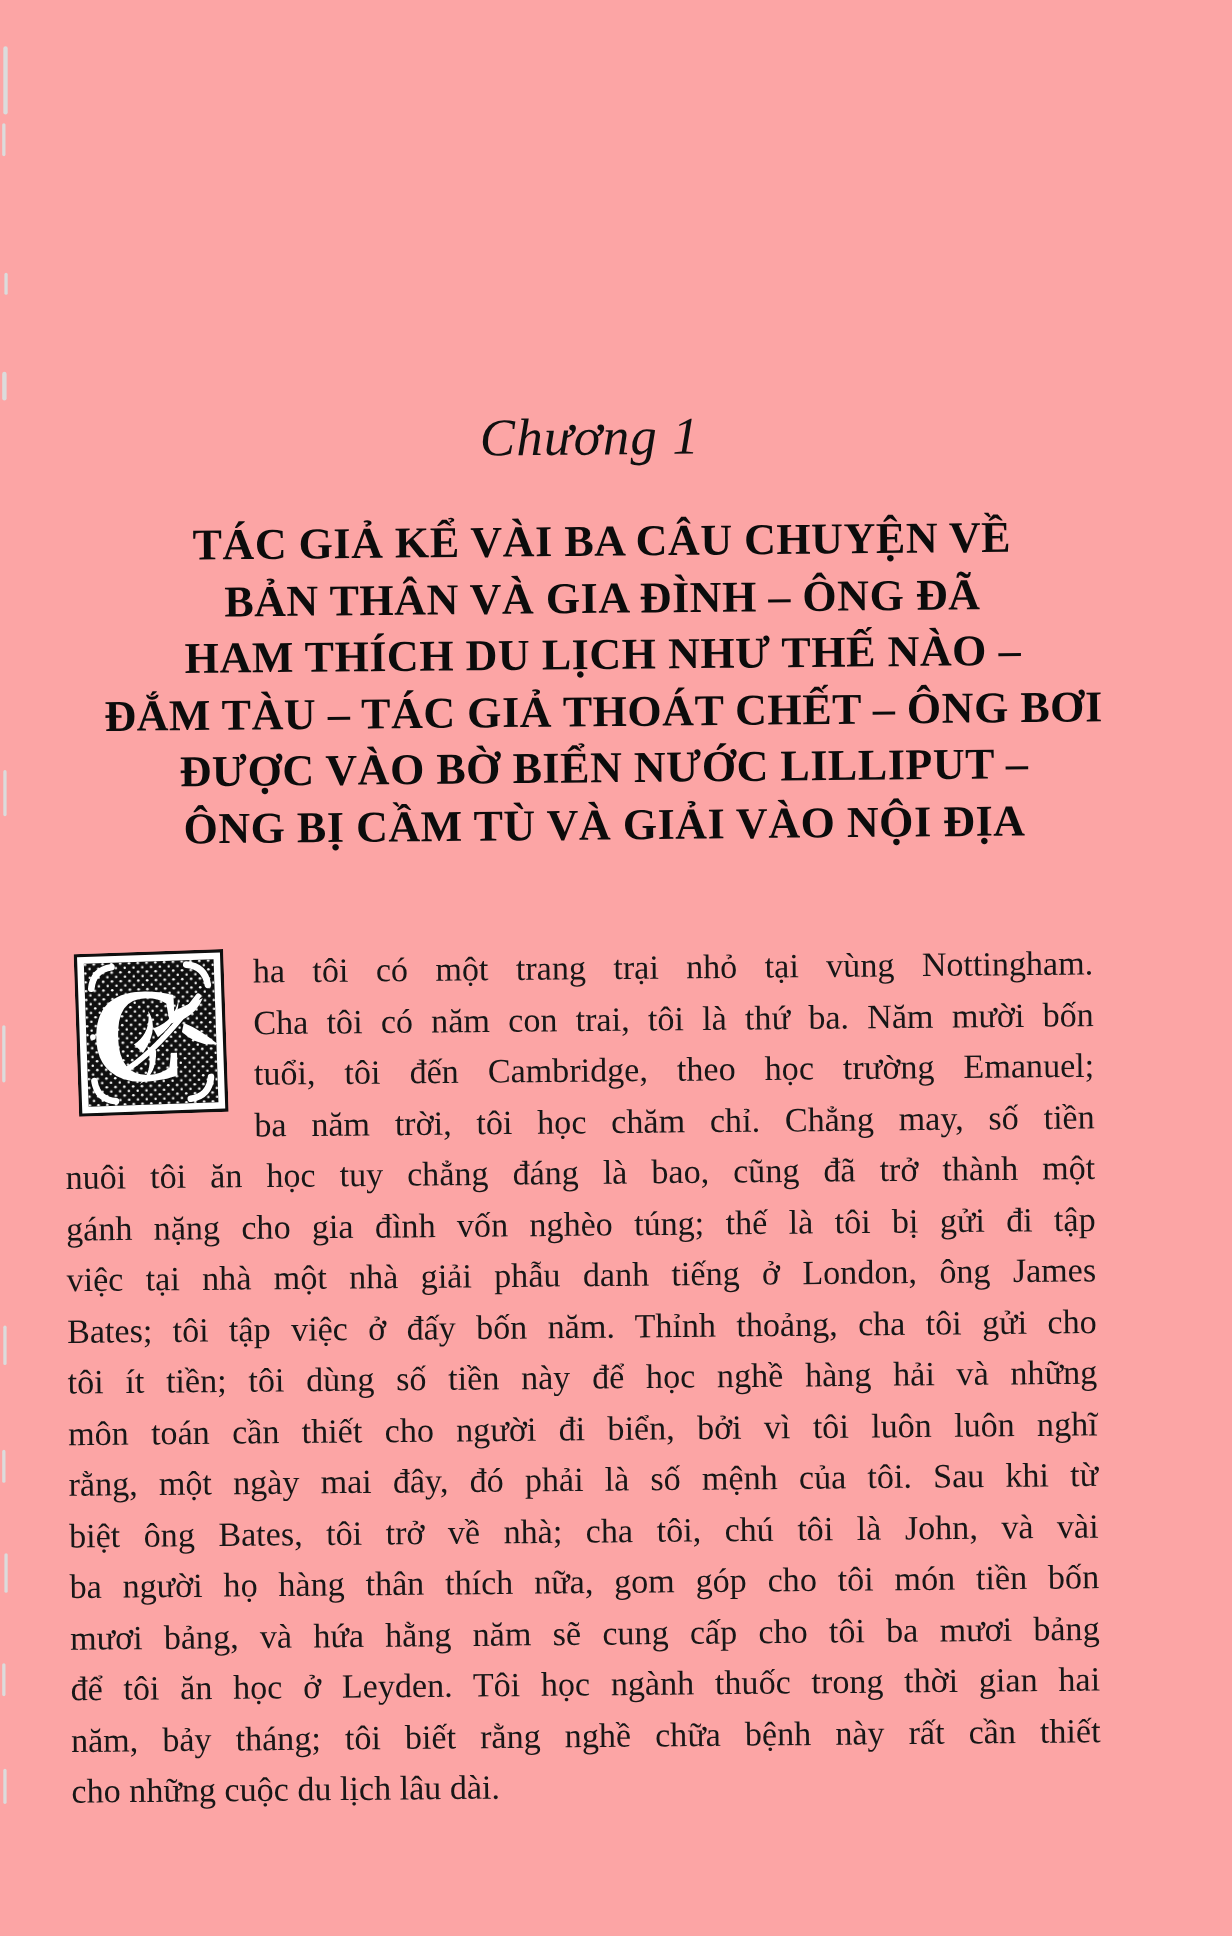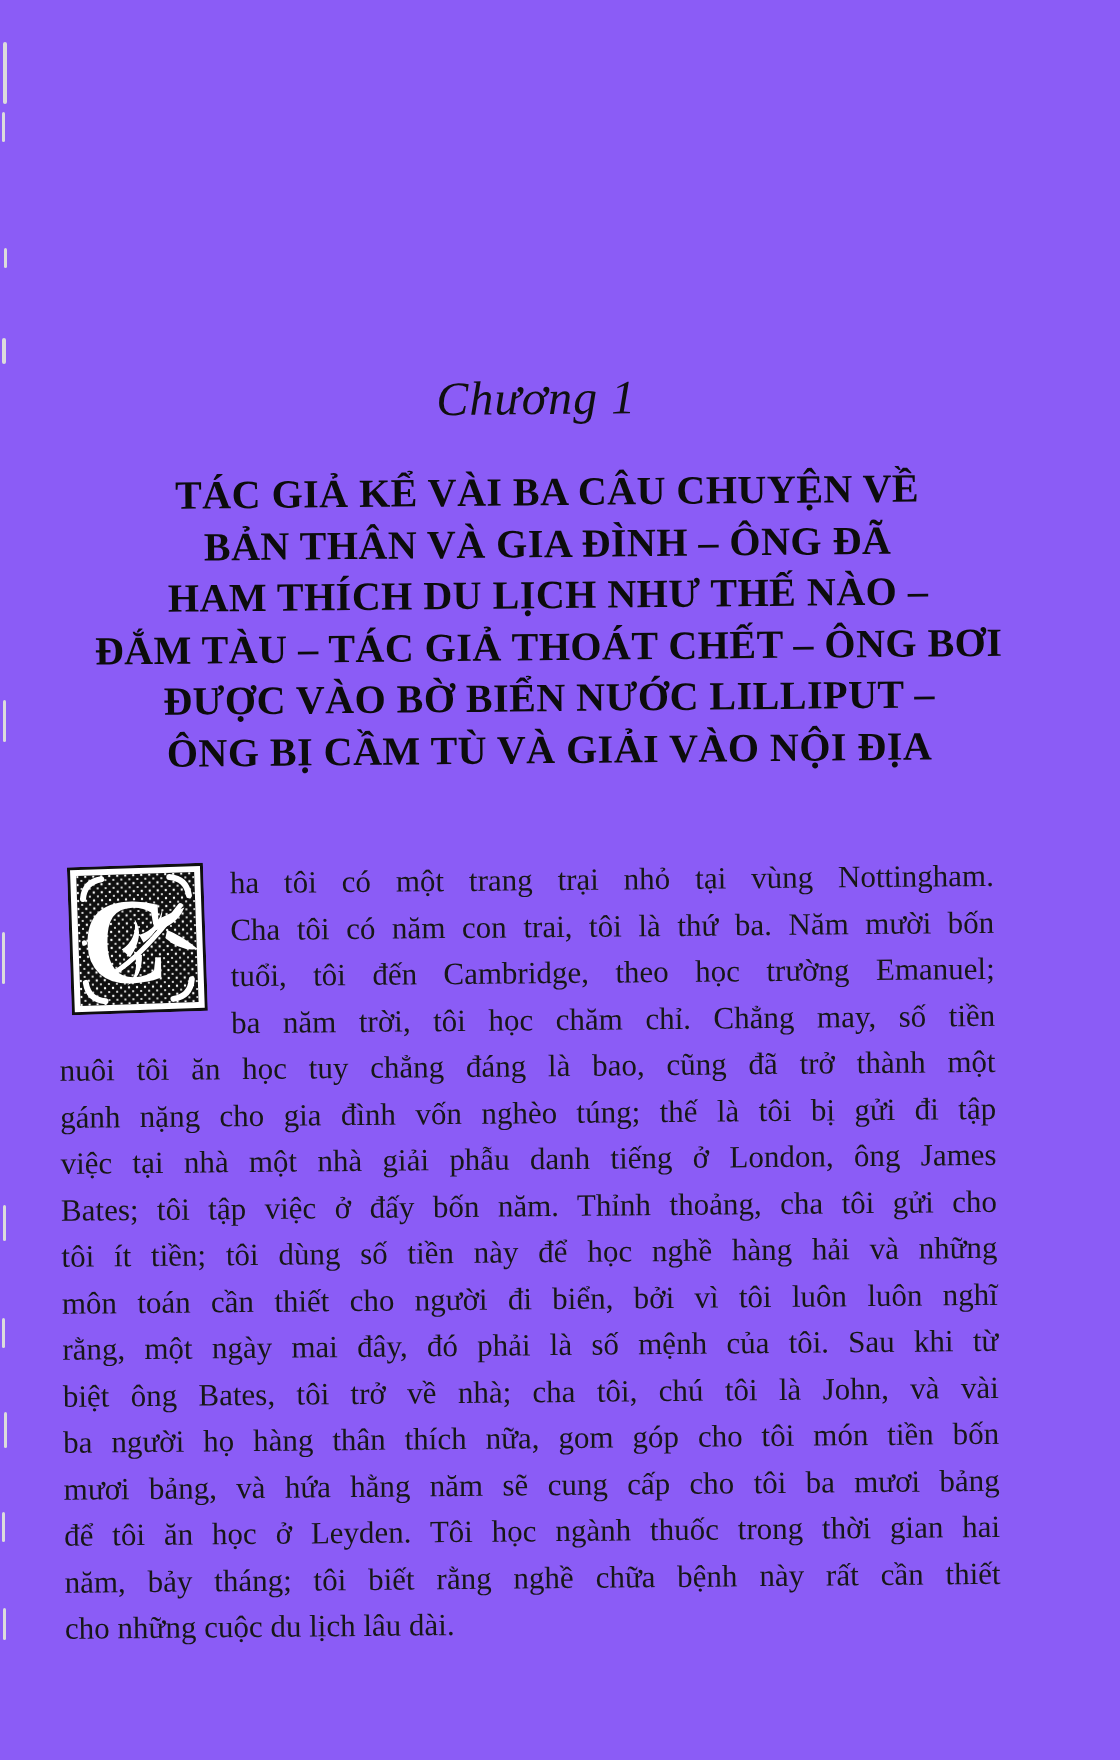--- a/index.html
+++ b/index.html
@@ -1,18 +1,18 @@
 <!DOCTYPE html>
 <html><head>
 <meta charset="utf-8">
 <style>
   html,body { margin:0; padding:0; background:#ffffff; }
   .page {
     position:relative; width:1120px; height:1760px;
-    background:#8b5cf6; overflow:hidden;
+    background:#fca5a5; overflow:hidden;
     font-family:"Liberation Serif","DejaVu Serif",serif;
     color:#141414;
   }
   .content { position:absolute; inset:0; transform:rotate(-0.55deg); transform-origin:50% 45%; }
 
   .chapter-title {
     position:absolute; top:372px; left:0; width:1080px;
     text-align:center; font-style:italic; font-size:48px; line-height:52px;
     color:#101010; letter-spacing:1px;
   }

